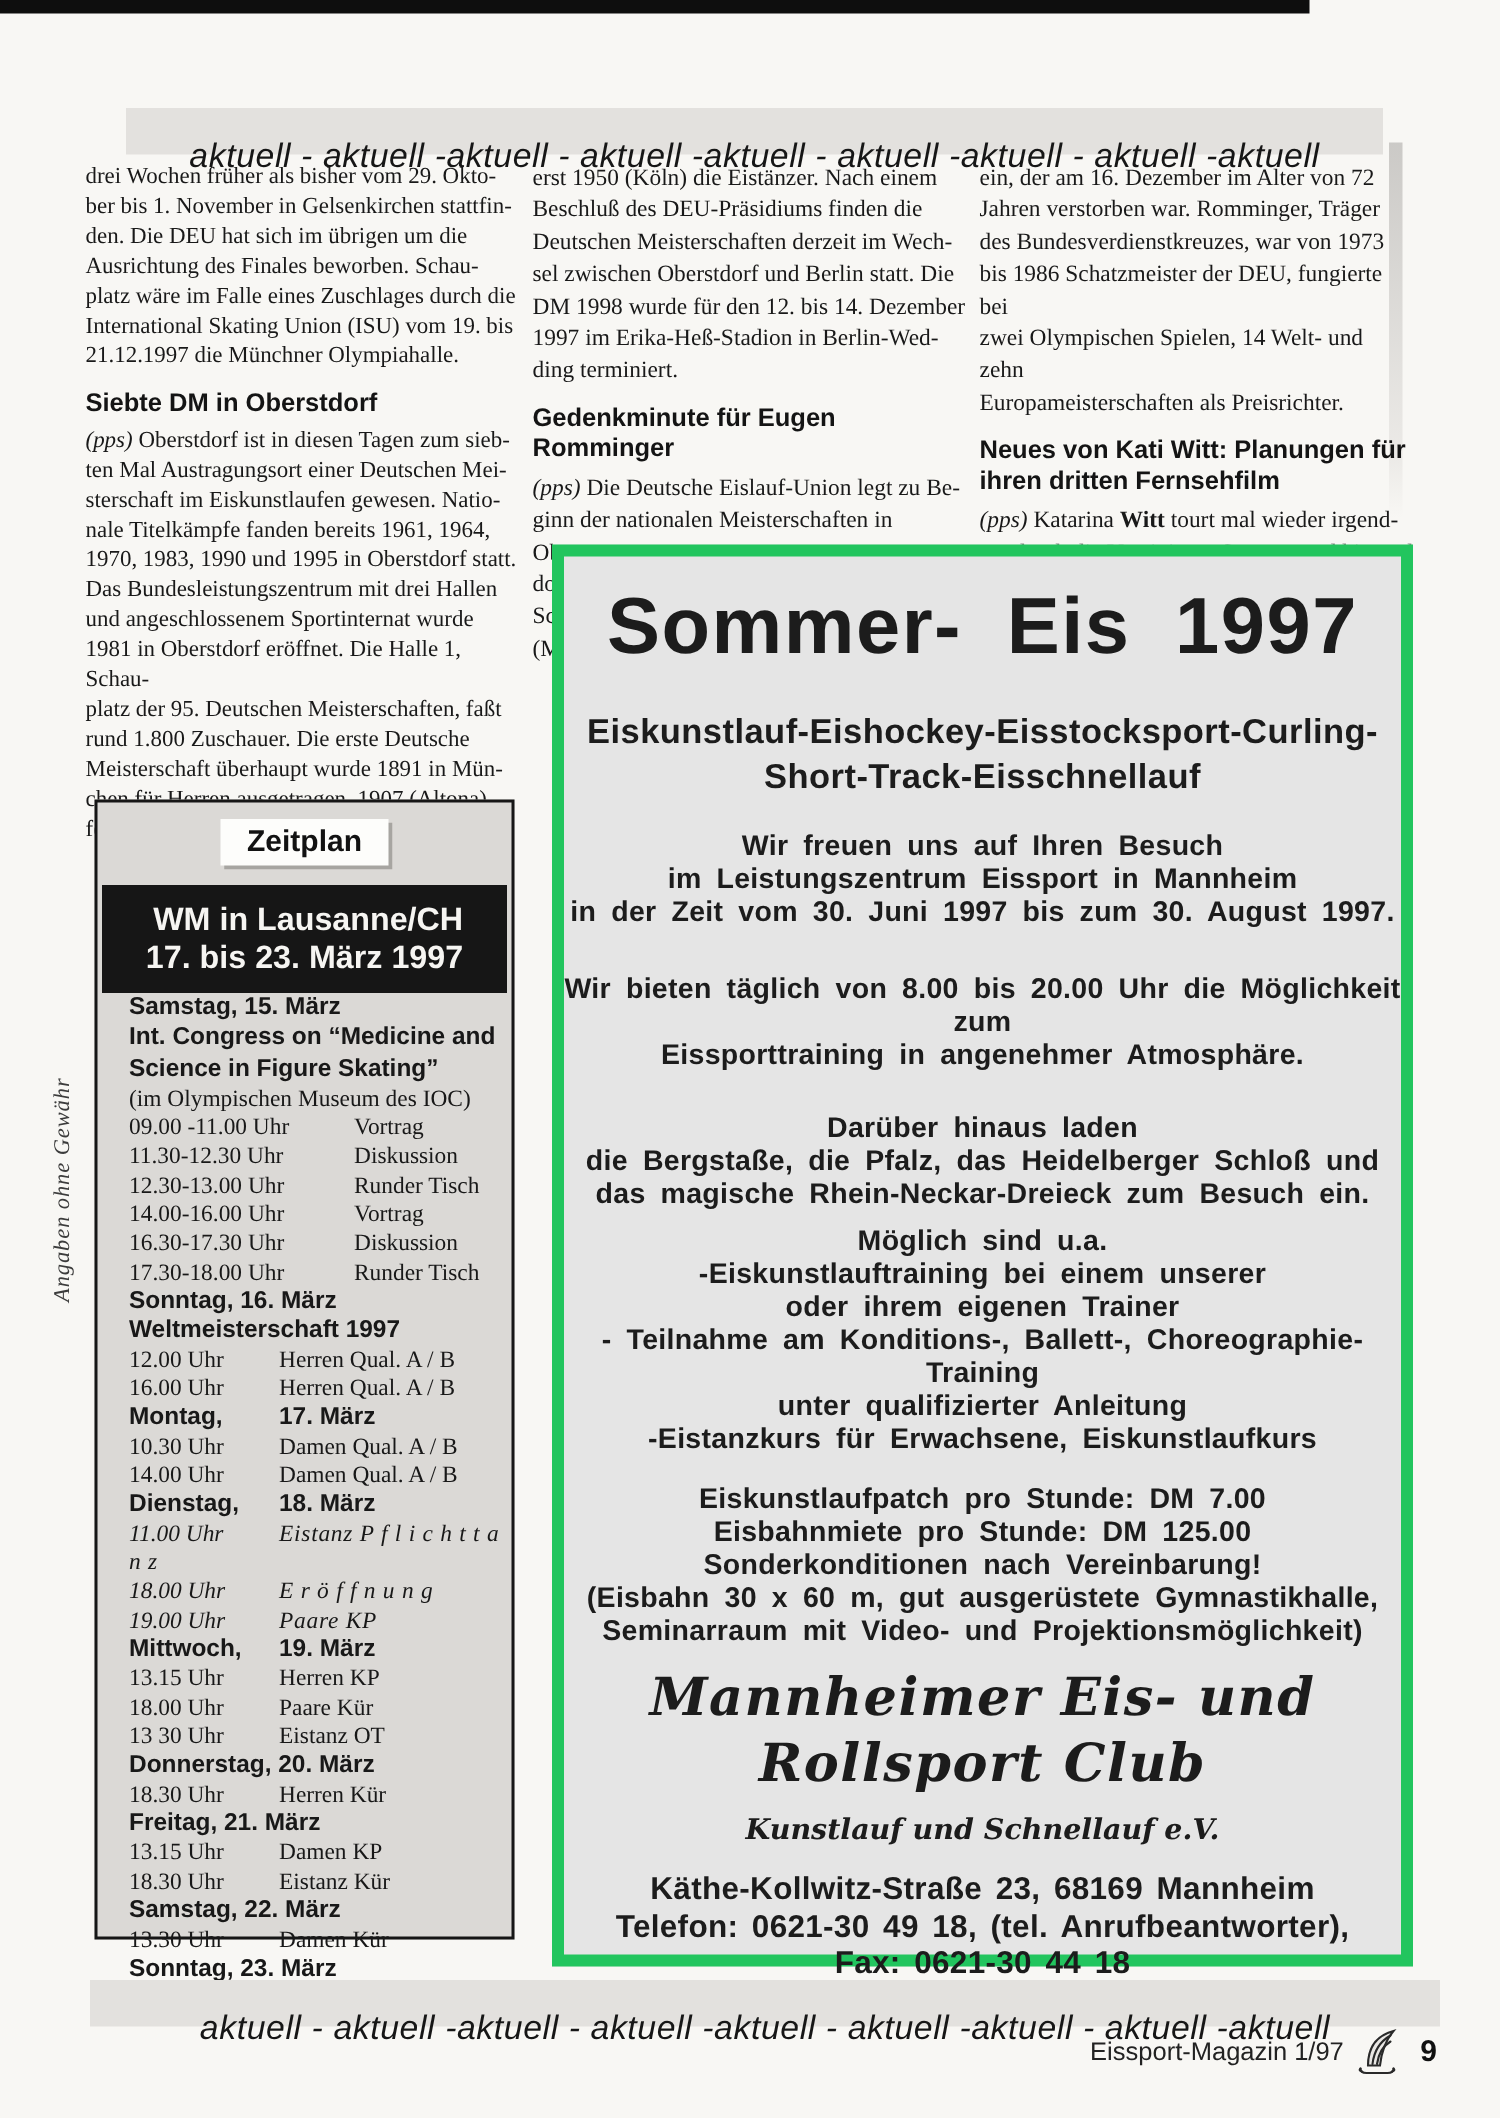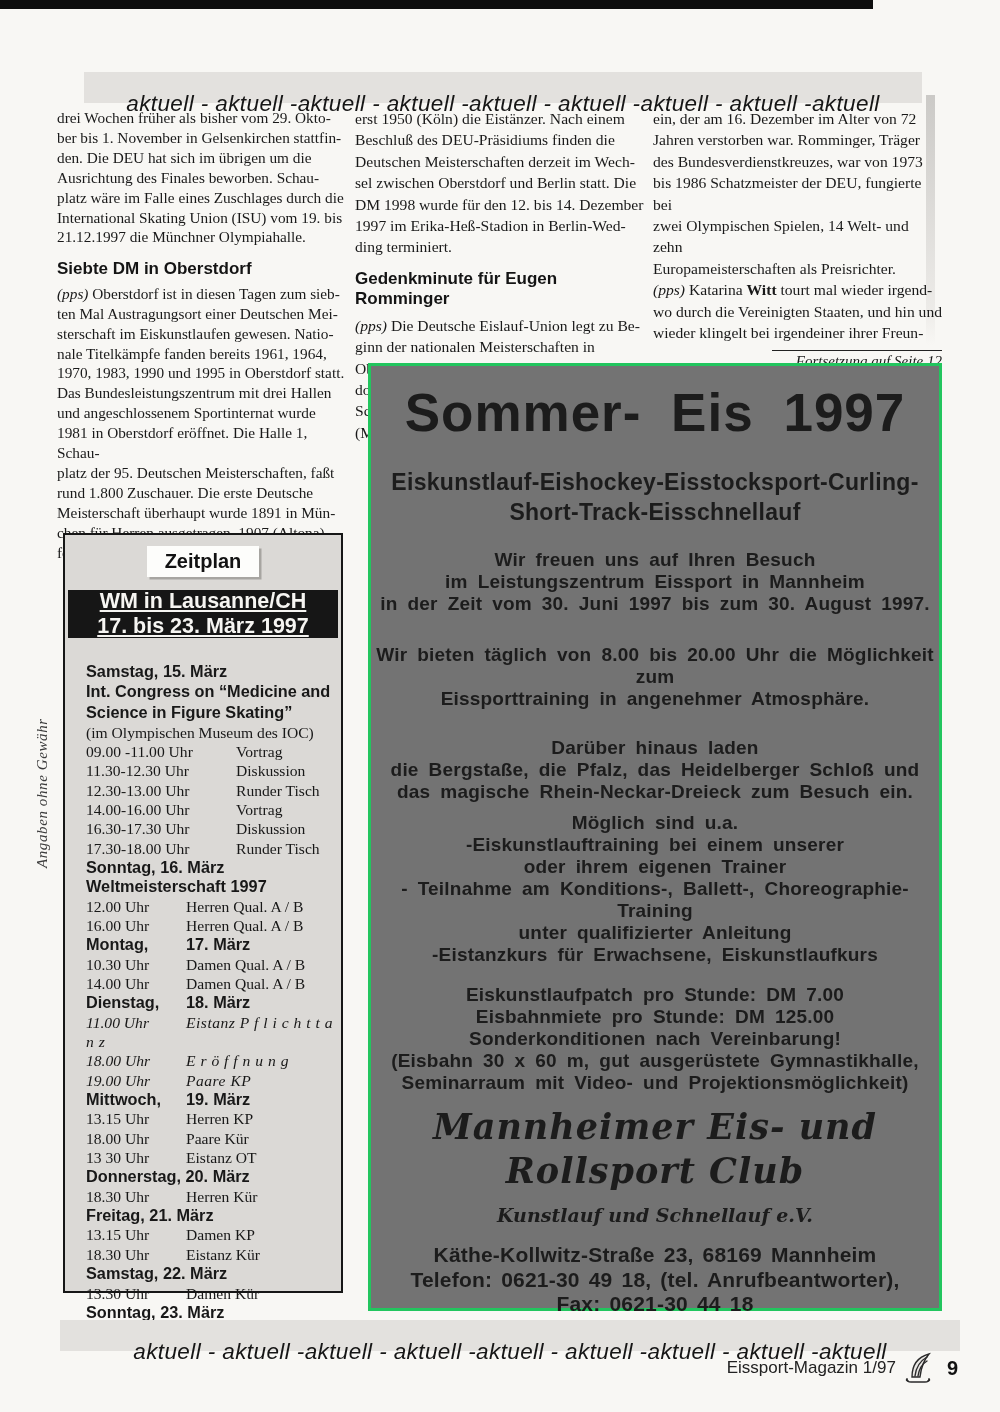--- a/index.html
+++ b/index.html
@@ -28,36 +28,36 @@
        font:italic 15px "Liberation Serif",serif;min-width:170px;text-align:right;}
   
   .sidenote{position:absolute;left:34px;top:868px;transform-origin:0 0;transform:rotate(-90deg);
        font:italic 15px "Liberation Serif",serif;color:#3c3c3c;letter-spacing:.6px;}
   
   .zeit{position:absolute;left:63px;top:533px;width:280px;height:760px;background:#dbd9d6;
        border:2px solid #161616;box-sizing:border-box;}
   .zeit-title{position:absolute;left:50%;transform:translateX(-50%);top:11px;width:112px;height:31px;
        background:#fdfdfb;box-shadow:2.5px 2.5px 0 #a7a5a1;display:flex;align-items:center;justify-content:center;
        font:bold 20px "Liberation Sans",sans-serif;color:#121212;}
-  .zeit-head{position:absolute;left:3px;right:3px;top:55px;height:48px;background:#161616;color:#f6f5f2;
-       display:flex;align-items:center;justify-content:center;text-align:center;
-       font:bold 21.5px/25.5px "Liberation Sans",sans-serif;white-space:pre-line;text-decoration:underline;}
+  .zeit-head{position:absolute;left:3px;right:3px;top:55px;height:72px;background:#161616;color:#f6f5f2;
+       display:flex;align-items:center;justify-content:center;text-align:right;
+       font:bold 21.5px/25.5px "Liberation Sans",sans-serif;white-space:pre-line;}
   .sched{position:absolute;left:0;top:127px;right:4px;padding-left:21px;}
   .row{font:15.6px/19.35px "Liberation Serif",serif;color:#181818;white-space:pre-line;}
   .row.day{font:bold 16.3px/19.35px "Liberation Sans",sans-serif;}
   .row.head{font:bold 16.3px/20.6px "Liberation Sans",sans-serif;}
   .row.d2{font:bold 16.3px/19.35px "Liberation Sans",sans-serif;}
   .row .tm{display:inline-block;width:100px;}
   .row.e2 .tm{width:150px;}
   .row.d2 .tm{width:100px;}
   .row.ei{font-style:italic;}
   .row.ei .lb{letter-spacing:.5px;}
   
-  .ad{position:absolute;left:368px;top:363px;width:574px;height:948px;background:#737373;
-      border:3px solid #22c55e;box-sizing:border-box;text-align:center;}
+  .ad{position:absolute;left:368px;top:363px;width:574px;height:948px;background:#e5e5e5;
+      border:8px solid #22c55e;box-sizing:border-box;text-align:center;}
   .ad p{margin:0;font-family:"Liberation Sans",sans-serif;font-weight:bold;color:#1c1c1c;
       text-align:center;white-space:pre-line;}
   .ad-title{font-size:53px;line-height:62px;margin-top:16px !important;letter-spacing:1px;word-spacing:14px;}
   .ad-sub{font-size:23px;line-height:30px;margin-top:23px !important;letter-spacing:.3px;}
   .ad-b{font-size:19px;line-height:22px;word-spacing:4.5px;letter-spacing:.2px;}
   .m1{margin-top:22px !important;} .m2{margin-top:29px !important;} .m3{margin-top:27px !important;}
   .m4{margin-top:9px !important;}  .m5{margin-top:18px !important;} .m6{margin-top:15px !important;}
   .club{margin-top:11px !important;font-family:"DejaVu Serif",serif !important;font-style:italic;
         font-size:35px;line-height:44px;letter-spacing:1px;}
   .club-sub{margin-top:9px !important;font-family:"DejaVu Serif",serif !important;font-style:italic;
@@ -117,20 +117,22 @@
 dorf eine Gedenkminute für ihren früheren
 Schatzmeister Eugen Romminger (Mannheim)</span></p>
   </div>
   <div class="col c3">
     <p class="body">ein, der am 16. Dezember im Alter von 72
 Jahren verstorben war. Romminger, Träger
 des Bundesverdienstkreuzes, war von 1973
 bis 1986 Schatzmeister der DEU, fungierte bei
 zwei Olympischen Spielen, 14 Welt- und zehn
 Europameisterschaften als Preisrichter.</p>
+    <h3 class="art">Neues von Kati Witt: Planungen für
+ihren dritten Fernsehfilm</h3>
     <p class="body"><span class="i">(pps)</span><span> Katarina </span><span class="b">Witt</span><span> tourt mal wieder irgend-
 wo durch die Vereinigten Staaten, und hin und
 wieder klingelt bei irgendeiner ihrer Freun-</span></p>
     <div class="fortsetzung">
       <span>Fortsetzung auf Seite 12</span>
     </div>
   </div>
 </div>
 
 <div class="sidenote">Angaben ohne Gewähr</div>

